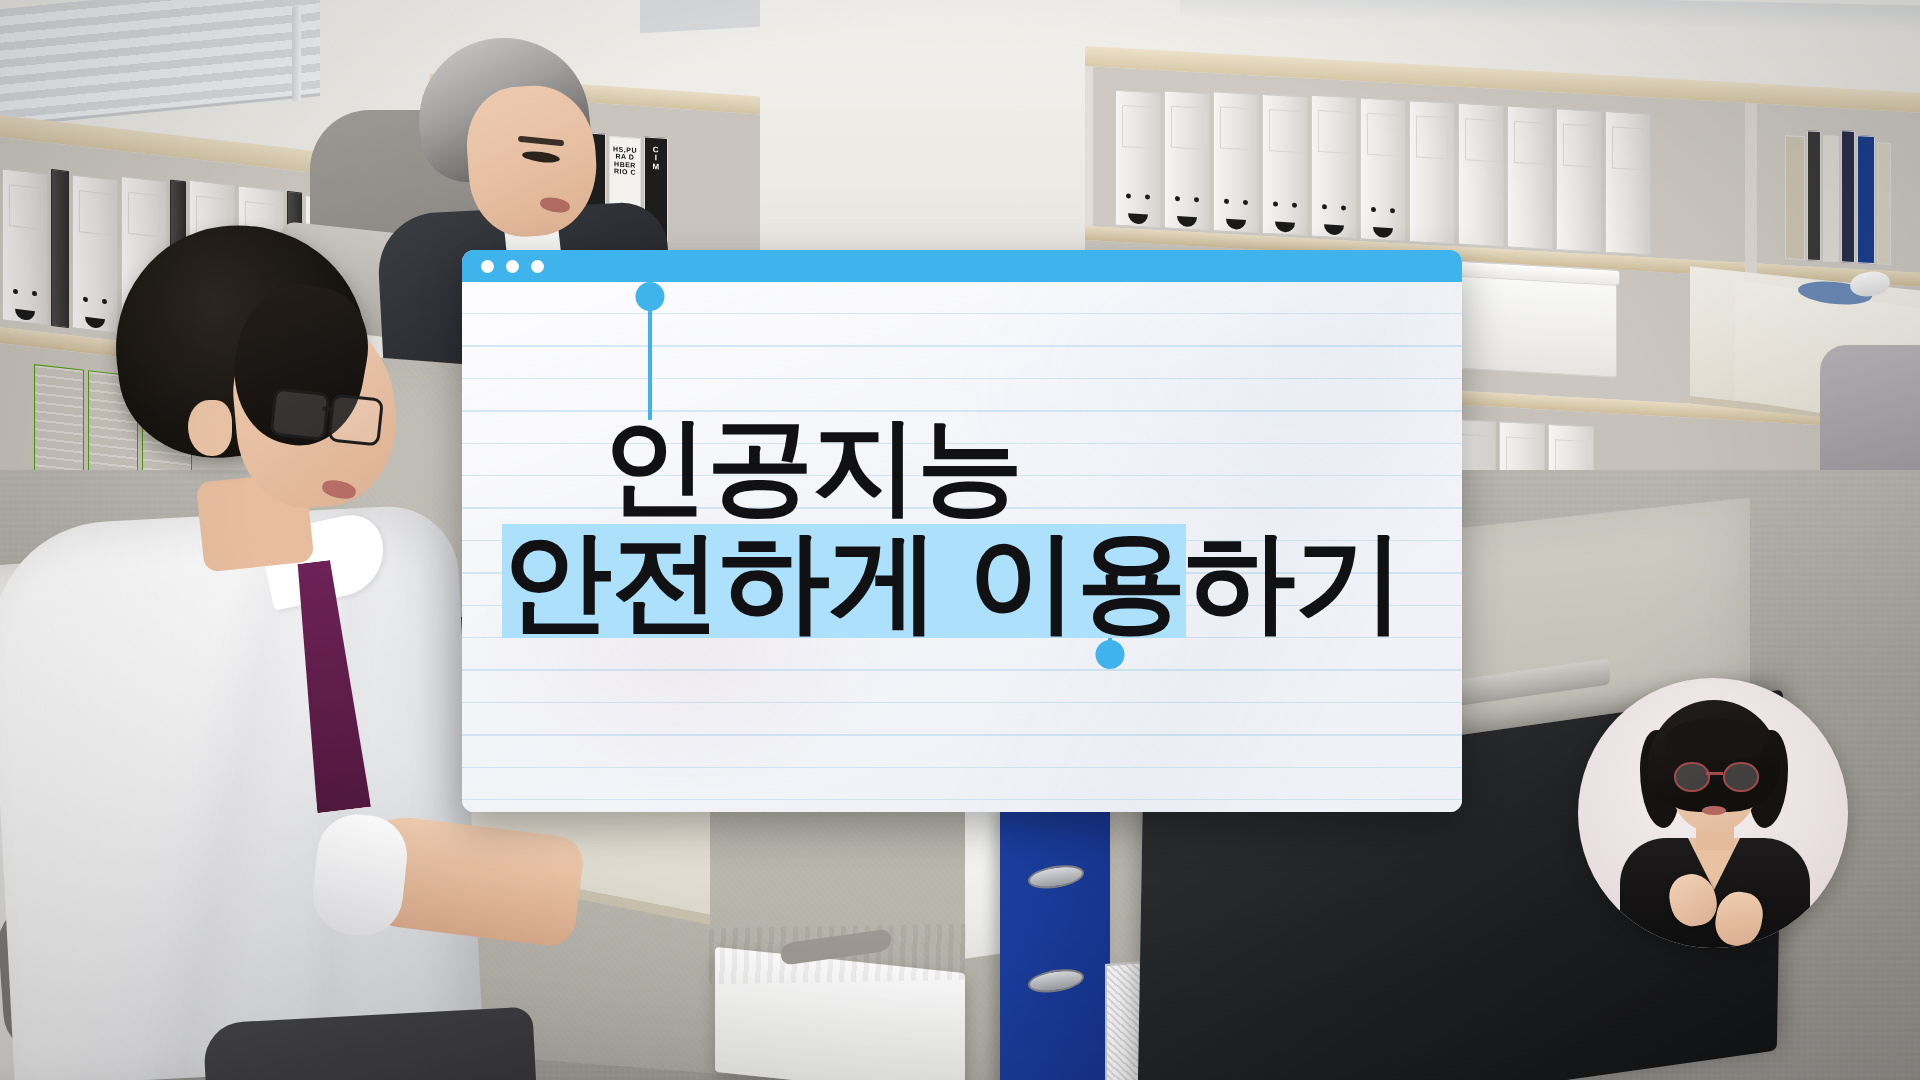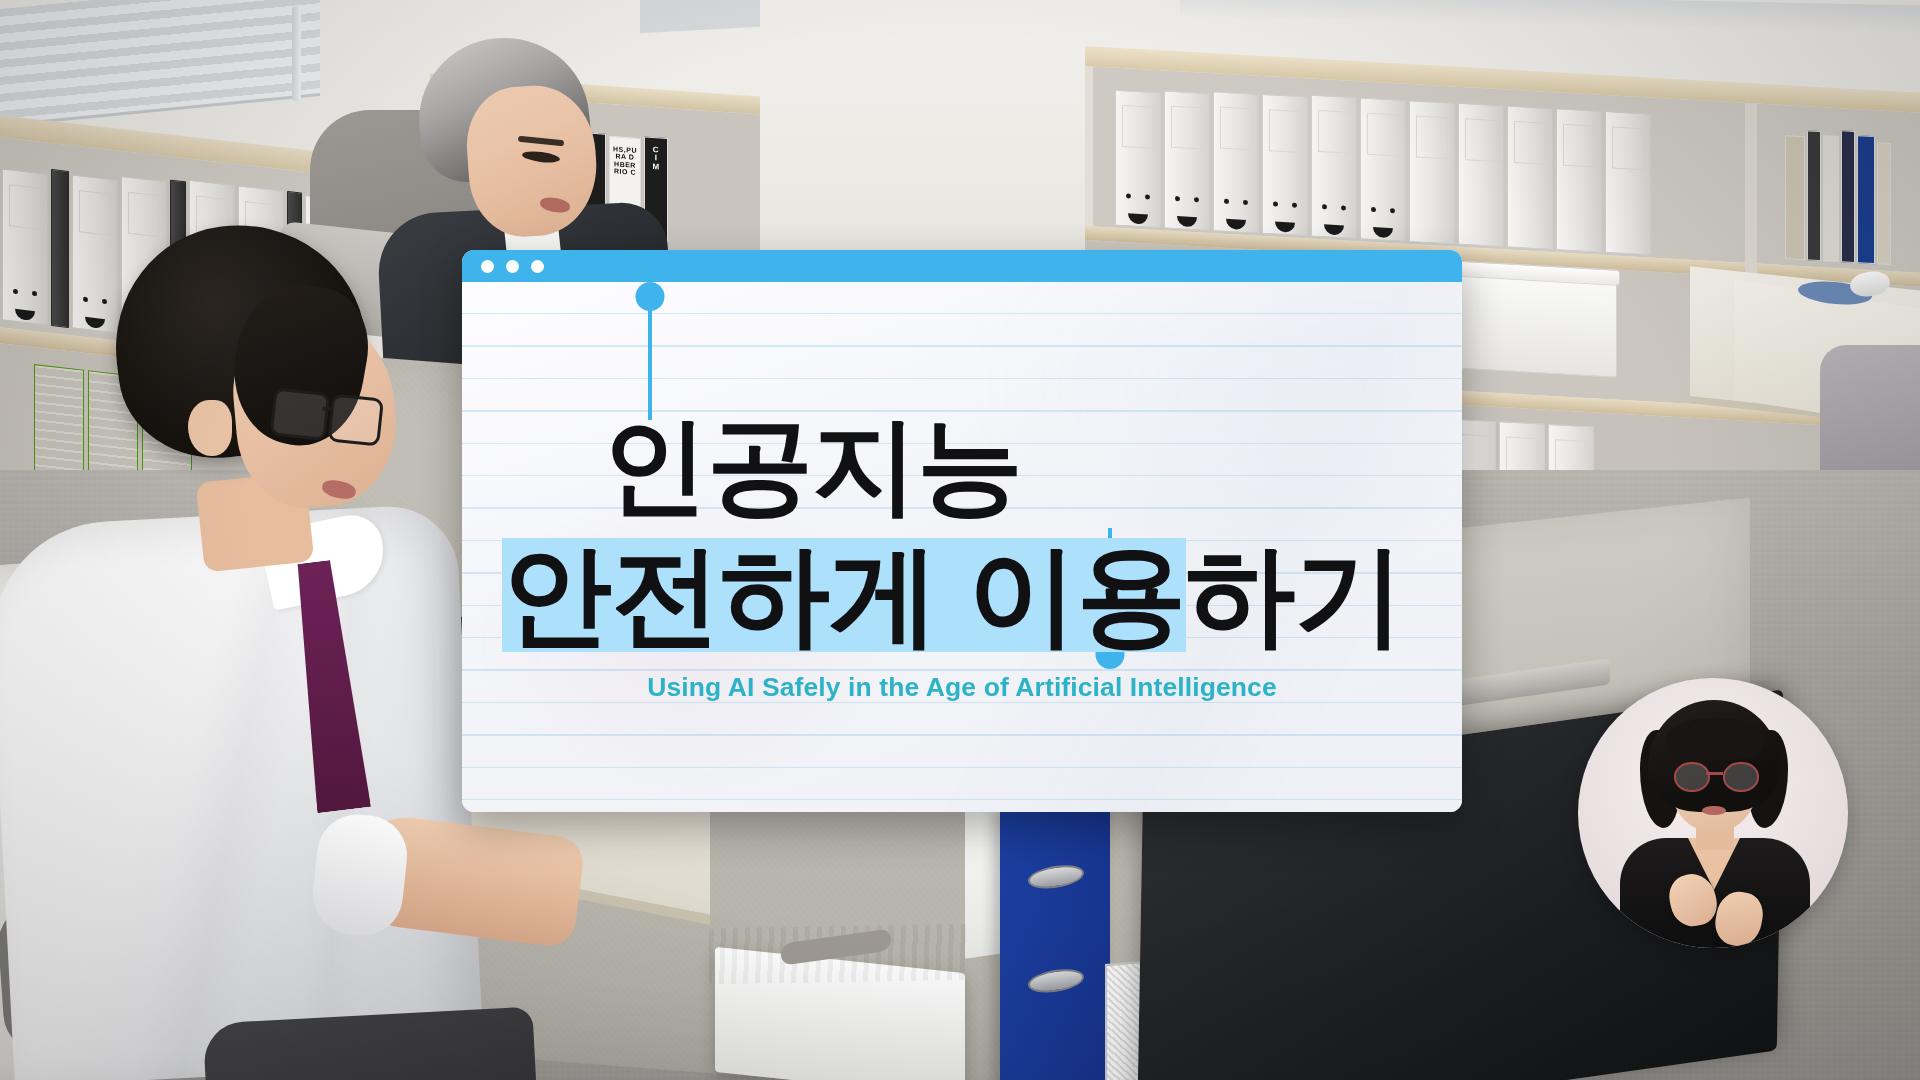--- a/index.html
+++ b/index.html
@@ -260,21 +260,21 @@
 
   .titleblock{position:absolute;left:0;right:0;top:32px;bottom:0;}
 
   .tline{position:absolute;white-space:nowrap;color:#111113;
     font-weight:700;letter-spacing:-1px;line-height:1;}
   .hl{display:inline-block;padding:2px 0;}
   .hl-on{background:#ace0fb;box-shadow:0 0 0 0 #ace0fb;}
 
   .l1{left:180px;top:10px;font-size:108px;}
   .l2{left:140px;top:130px;font-size:106px;}
-  .l3{left:40px;top:256px;font-size:110px;}
+  .l3{left:40px;top:242px;font-size:110px;}
 
   .marker{position:absolute;width:4px;background:#3fb3ec;}
   .marker .knob{position:absolute;left:50%;transform:translateX(-50%);
     width:29px;height:29px;border-radius:50%;background:#3fb3ec;}
   .marker.m1{left:186px;top:12px;height:126px;}
   .marker.m1 .knob{top:-12px;}
   .marker.m2{left:646px;top:246px;height:128px;}
   .marker.m2 .knob{bottom:-13px;}
 
   .subtitle{position:absolute;left:0;right:0;top:390px;text-align:center;
@@ -579,21 +579,20 @@
       </div>
       <div class="marker m2">
         <span class="knob"></span>
       </div>
 
 
       <div class="tline l2">인공지능</div>
 
       <div class="tline l3"><span class="hl hl-on">안전하게 이용</span><span class="hl">하기</span></div>
 
-      <div class="subtitle">Using AI Safely in the Age of Artificial Intelligence</div>
     </div>
   </div>
 
   <div class="signer">
     <div class="sg hairL"></div>
     <div class="sg hairR"></div>
     <div class="sg body"></div>
     <div class="sg vneck"></div>
     <div class="sg neck"></div>
     <div class="sg face"></div>

